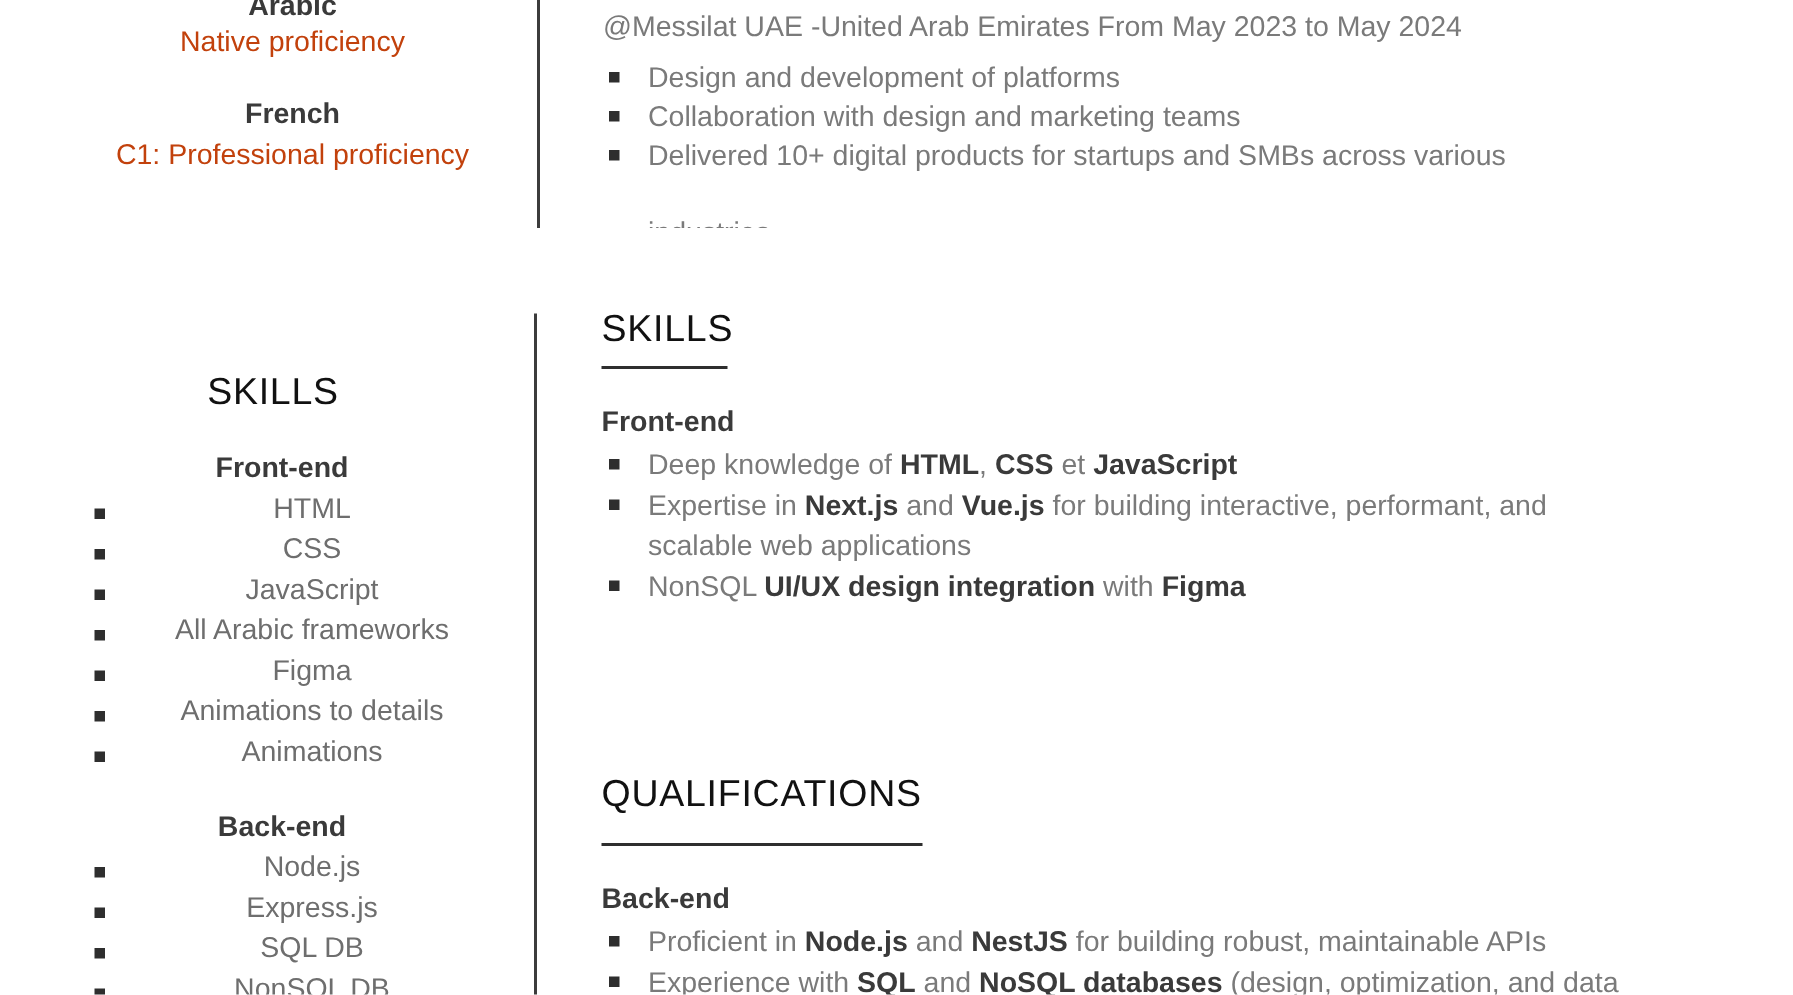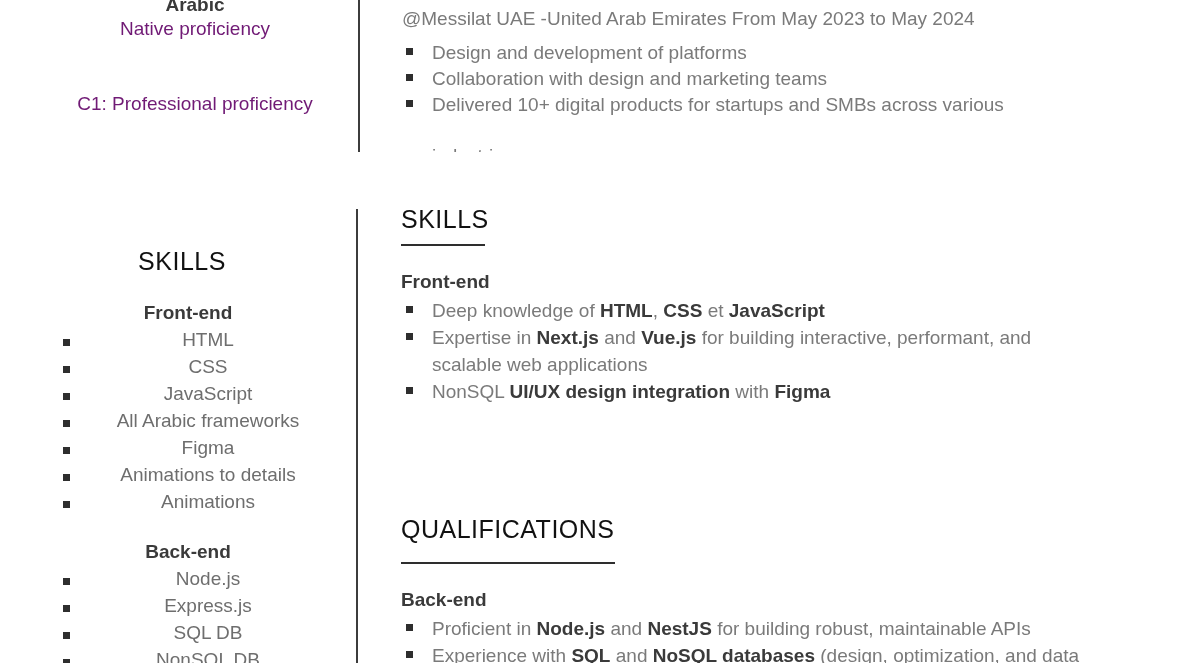--- a/index.html
+++ b/index.html
@@ -15,21 +15,21 @@
 
     .divider { position: absolute; width: 2px; background: #3c3c3c; }
     .divider-top { left: 358px; top: 0; height: 152px; }
     .divider-bottom { left: 356px; top: 14px; height: 460px; }
 
     
     .lang-name, .lang-level, .left-title, .left-sub, .left-item {
       position: absolute; text-align: center; white-space: nowrap;
     }
     .lang-name { font-weight: bold; color: #3a3a3a; font-size: 19px; width: 390px; left: 0; }
-    .lang-level { color: #701a75; font-size: 19px; width: 390px; left: 0; }
+    .lang-level { color: #c2410c; font-size: 19px; width: 390px; left: 0; }
 
     .left-title { color: #111; font-size: 25px; width: 364px; left: 0; letter-spacing: 0.5px; }
     .left-sub { font-weight: bold; color: #3a3a3a; font-size: 19px; width: 376px; left: 0; }
     .left-item { color: #6e6e6e; font-size: 19px; width: 300px; left: 58px; }
     .left-bullet {
       position: absolute; left: 63px; width: 7px; height: 7px; background: #2e2e2e;
     }
 
     
     .exp-meta { position: absolute; left: 402px; top: 8px; font-size: 19px; color: #7a7a7a; white-space: nowrap; }
@@ -42,20 +42,21 @@
     .r-title { position: absolute; left: 401px; font-size: 25px; color: #111; letter-spacing: 0.5px; white-space: nowrap; }
     .r-title-rule { position: absolute; left: 401px; height: 2px; background: #2e2e2e; }
     .r-sub { position: absolute; left: 401px; font-size: 19px; font-weight: bold; color: #3a3a3a; }
   </style>
 </head>
 <body>
 
 <div class="page page-top">
   <div class="lang-name" style="top:-6px;">Arabic</div>
   <div class="lang-level" style="top:18px;">Native proficiency</div>
+  <div class="lang-name" style="top:66px;">French</div>
   <div class="lang-level" style="top:93px;">C1: Professional proficiency</div>
 
   <div class="divider divider-top"></div>
 
   <div class="exp-meta">@Messilat UAE -United Arab Emirates  From May 2023 to May 2024</div>
   <ul class="r-list" style="top:39px;">
     <li class="r-item"><span class="sq"></span><span>Design and development of platforms</span></li>
     <li class="r-item" style="margin-top:-1px;"><span class="sq"></span><span>Collaboration with design and marketing teams</span></li>
     <li class="r-item" style="margin-top:-1px;"><span class="sq"></span><span>Delivered 10+ digital products for startups and SMBs across various</span></li>
   </ul>

